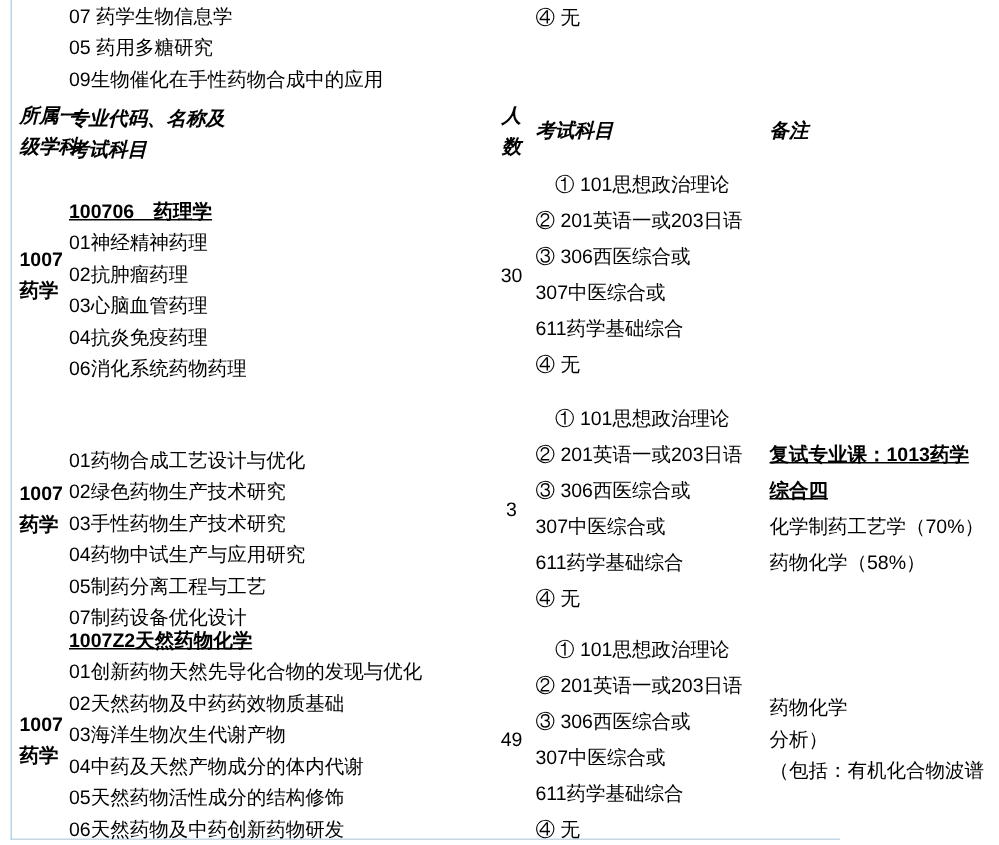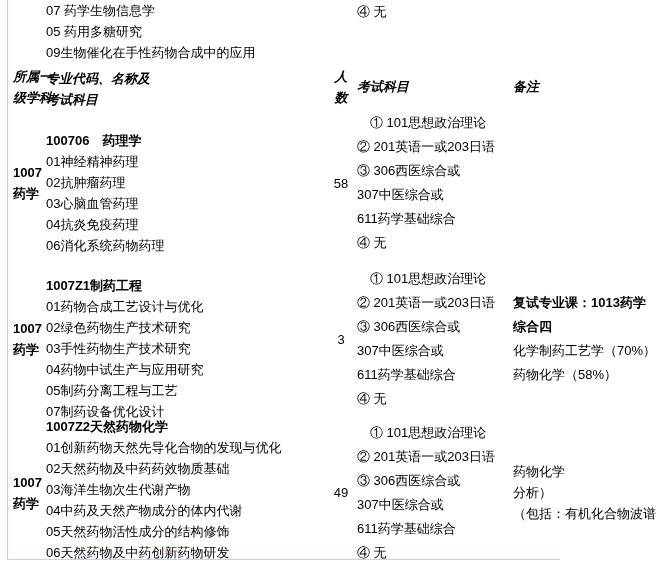--- a/index.html
+++ b/index.html
@@ -17,21 +17,21 @@
   .r-s3{height:141px;}
   .cell{position:absolute;top:0;bottom:0;display:flex;flex-direction:column;justify-content:center;}
   .c1{left:13px;width:48px;font-weight:bold;}
   .c2{left:46px;width:272px;justify-content:flex-end;}
   .c3{left:328px;width:26px;align-items:center;}
   .c4{left:357px;width:132px;}
   .c5{left:486px;width:178px;margin-left:27px;}
   .lh21 .ln{line-height:21px;}
   .lh24 .ln{line-height:24px;}
   .ln{white-space:pre;}
-  .b{font-weight:bold;}
+  .b{font-weight:bold;text-decoration:underline;}
   .bold{font-weight:bold;font-style:italic;}
 </style>
 </head>
 <body>
 
 <div class="page">
   <div class="vline"></div>
   <div class="hline"></div>
 
   <div class="row r-tail">
@@ -79,42 +79,41 @@
       <div>
 
       <div class="ln">01神经精神药理</div>
           <div class="ln">02抗肿瘤药理</div>
           <div class="ln">03心脑血管药理</div>
           <div class="ln">04抗炎免疫药理</div>
           <div class="ln">06消化系统药物药理</div>
         </div>
     </div>
     <div class="cell c3 lh21">
-      <div class="ln">58</div>
+      <div class="ln">30</div>
     </div>
     <div class="cell c4 lh24">
       <div>
 
       <div class="ln">　① 101思想政治理论</div>
           <div class="ln">② 201英语一或203日语</div>
           <div class="ln">③ 306西医综合或</div>
           <div class="ln">307中医综合或</div>
           <div class="ln">611药学基础综合</div>
           <div class="ln">④ 无</div>
         </div>
     </div>
   </div>
 
   <div class="row r-s2">
     <div class="cell c1 lh21">
       <div class="ln">1007</div>
       <div class="ln">药学</div>
     </div>
     <div class="cell c2 lh21">
-      <div class="ln b">1007Z1制药工程</div>
       <div>
 
       <div class="ln">01药物合成工艺设计与优化</div>
           <div class="ln">02绿色药物生产技术研究</div>
           <div class="ln">03手性药物生产技术研究</div>
           <div class="ln">04药物中试生产与应用研究</div>
           <div class="ln">05制药分离工程与工艺</div>
           <div class="ln">07制药设备优化设计</div>
         </div>
     </div>

